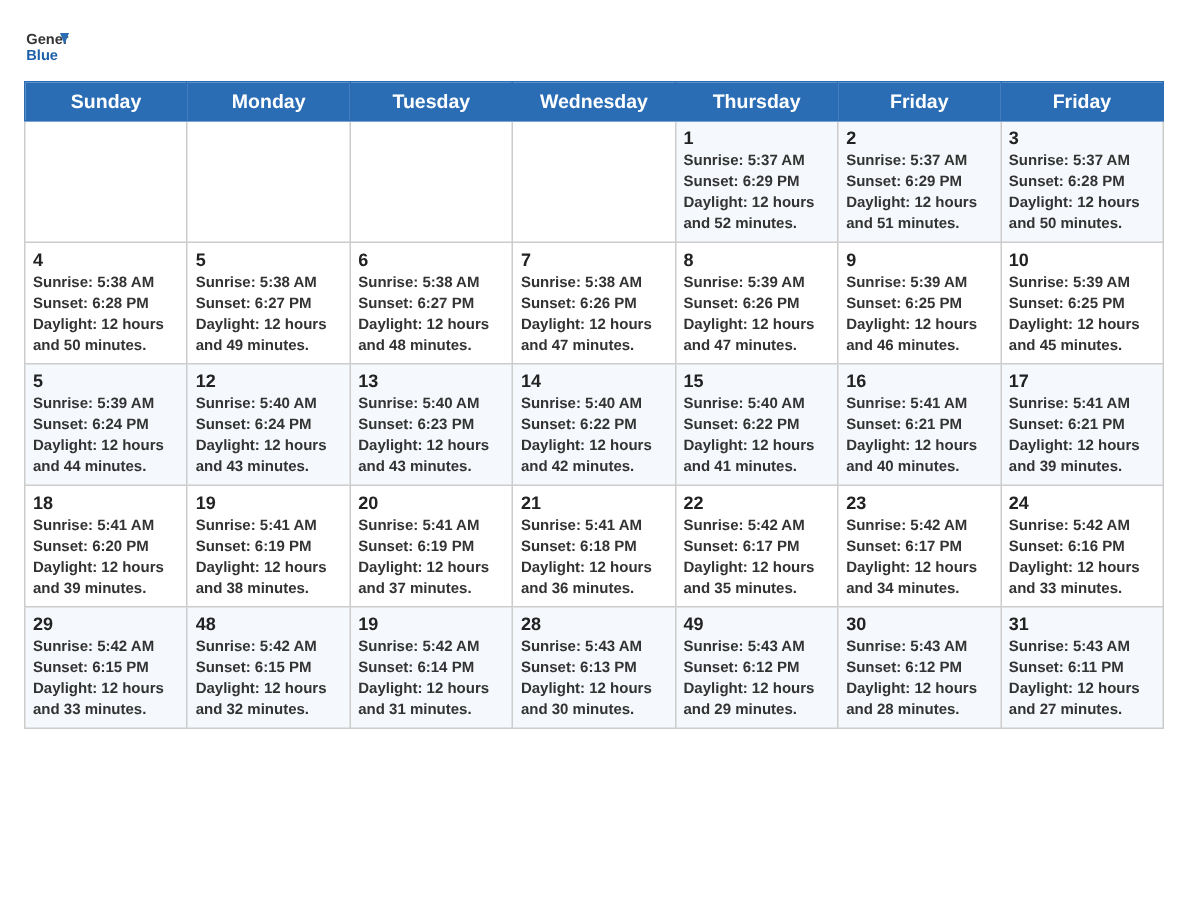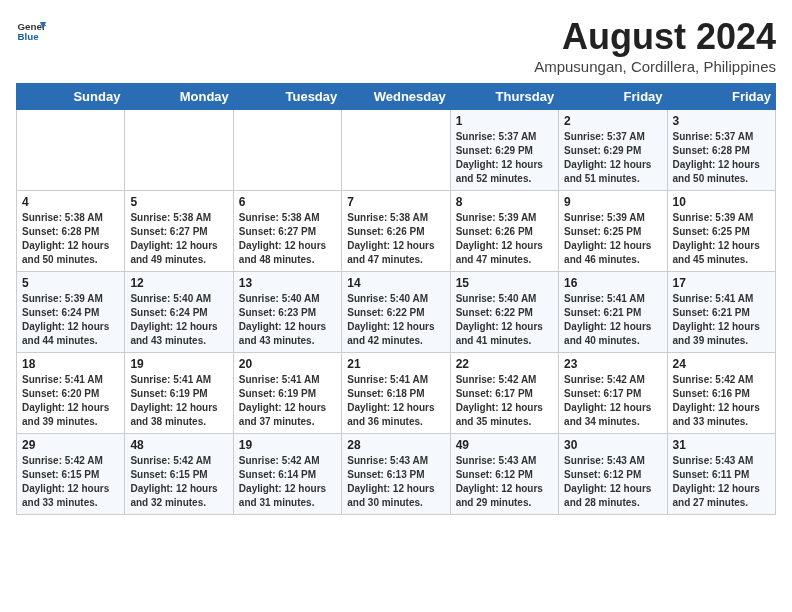--- a/index.html
+++ b/index.html
@@ -38,21 +38,21 @@
       color: #444;
     }
     table {
       width: 100%;
       border-collapse: collapse;
       table-layout: fixed;
     }
     thead th {
       background-color: #2a6db5;
       color: #fff;
-      text-align: right;
+      text-align: center;
       padding: 5px 4px;
       font-size: 13px;
       font-weight: bold;
       border: 1px solid #2a6db5;
     }
     tbody td {
       border: 1px solid #ccc;
       vertical-align: top;
       padding: 4px 5px;
       min-height: 70px;
@@ -87,24 +87,20 @@
 </head>
 <body>
 
 <div class="header-section">
   <div class="logo">
     <svg class="logo-icon" viewBox="0 0 40 40">
       <text x="2" y="18" font-size="13" font-weight="bold" fill="#333">General</text>
       <text x="2" y="32" font-size="13" font-weight="bold" fill="#1a5fa8">Blue</text>
       <polygon points="32,8 40,8 36,18" fill="#2a6db5"></polygon>
     </svg>
-  </div>
-  <div class="title-section">
-    <div class="calendar-title">August 2024</div>
-    <div class="calendar-subtitle">Ampusungan, Cordillera, Philippines</div>
   </div>
 </div>
 
 <table>
   <thead>
     <tr>
     <th>Sunday</th>
         <th>Monday</th>
         <th>Tuesday</th>
         <th>Wednesday</th>

